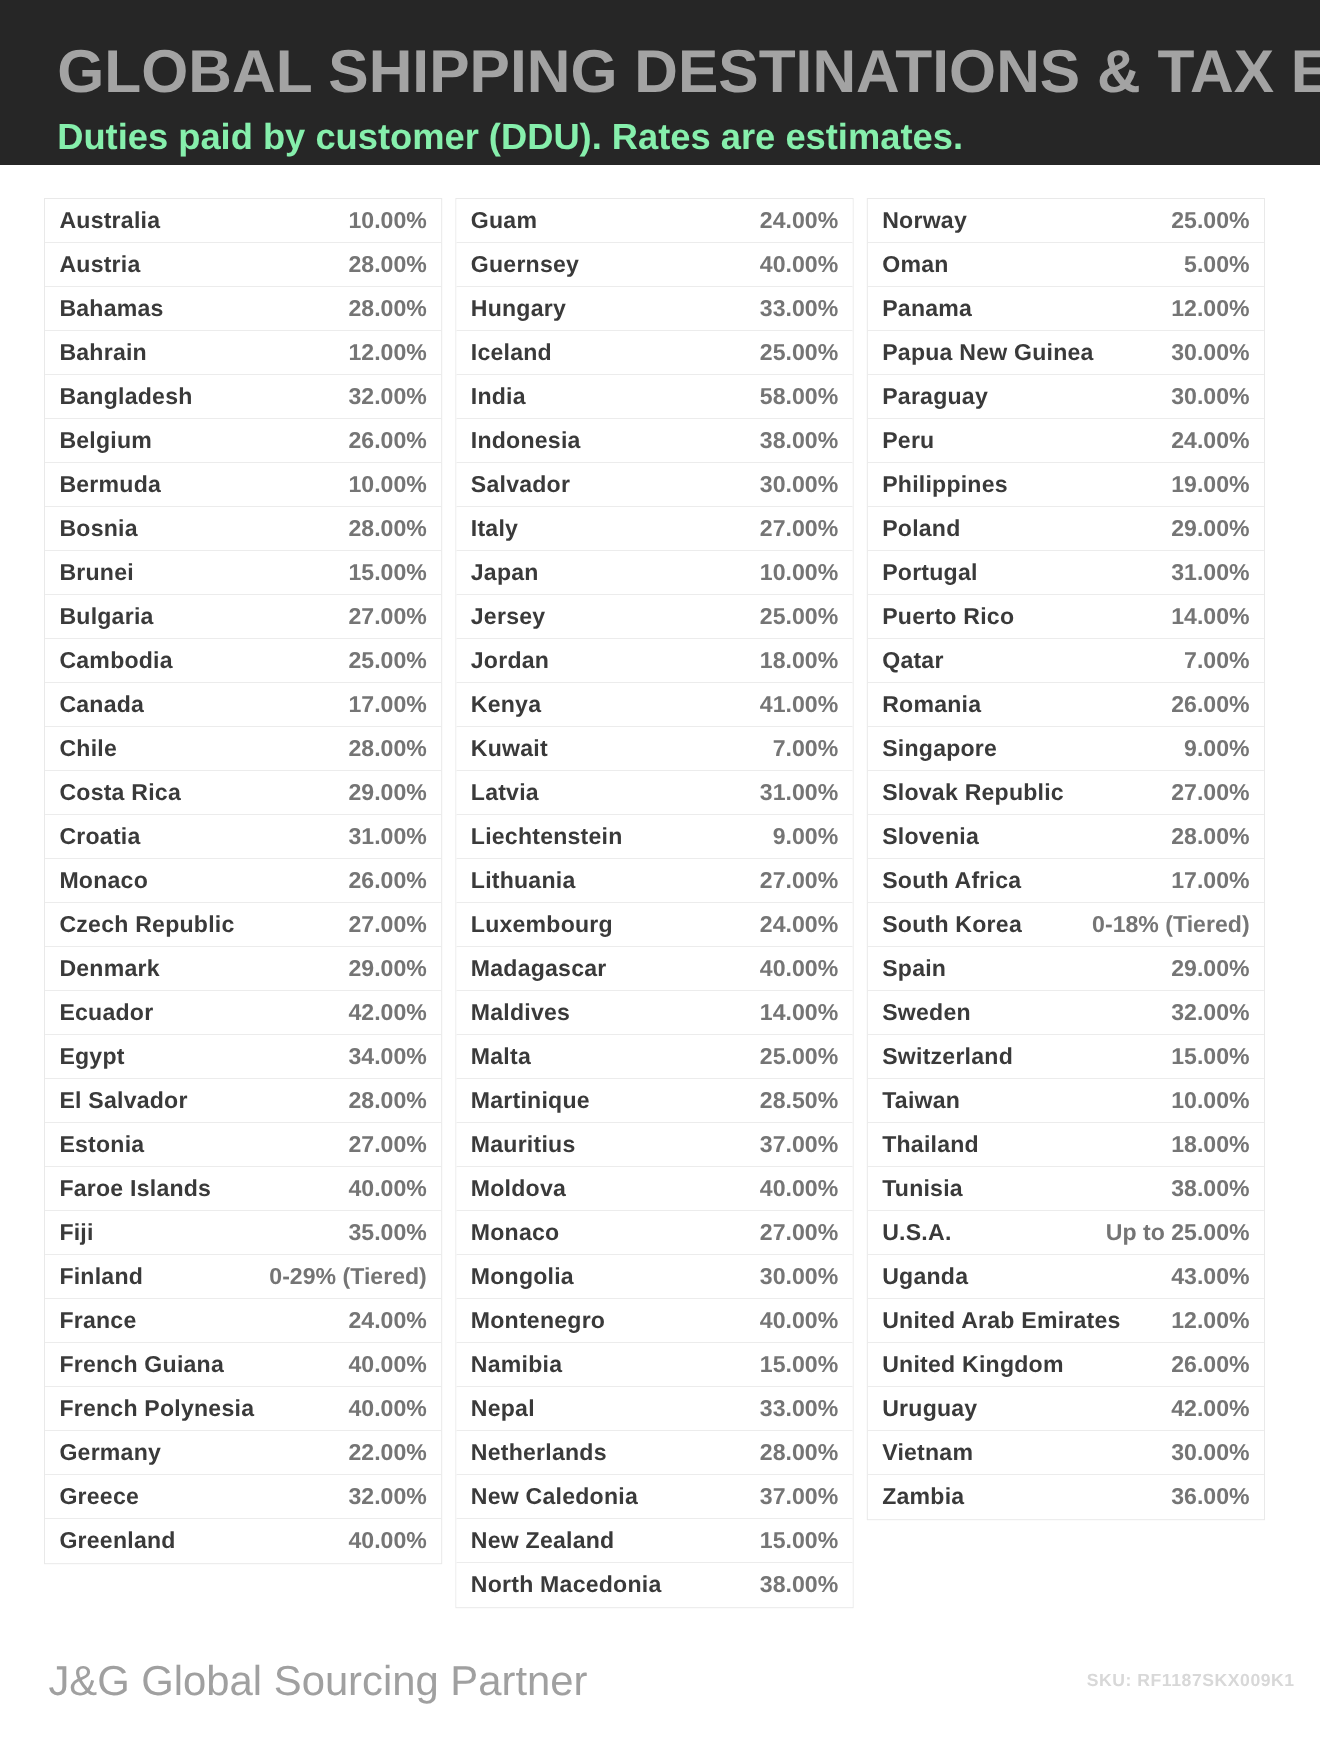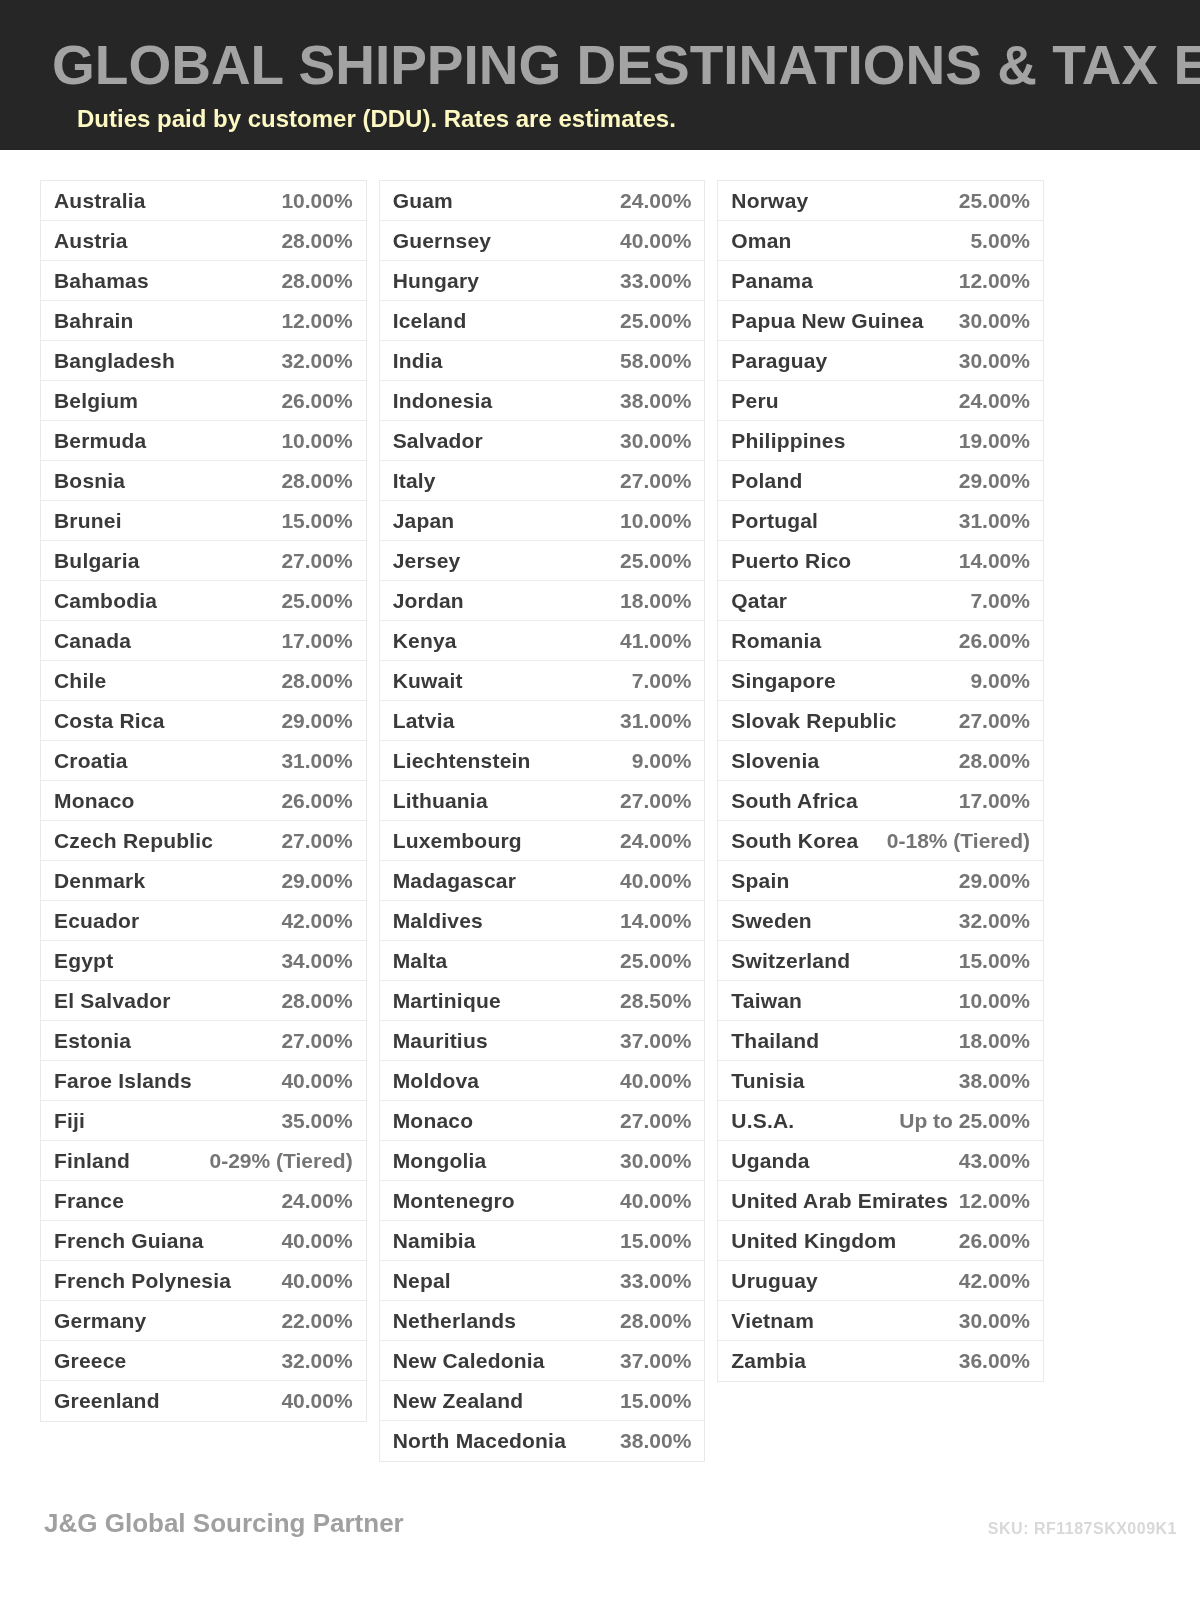--- a/index.html
+++ b/index.html
@@ -18,31 +18,30 @@
   }
   .title {
     color: #a3a3a3;
     font-weight: bold;
     font-size: 55px;
     letter-spacing: 0px;
     white-space: nowrap;
     line-height: 1.1;
   }
   .subtitle {
-    color: #fef9c3;
+    color: #86efac;
     font-weight: bold;
-    font-size: 24px;
+    font-size: 33px;
     margin-top: 9px;
     white-space: nowrap;
-    margin-left: 25px;
   }
   .table-grid {
     position: absolute;
     left: 40px; top: 180px;
-    width: 1004px;
+    width: 1110px;
     display: grid;
     grid-template-columns: 1fr 1fr 1fr;
     column-gap: 12px;
     align-items: start;
   }
   .col {
     border: 1px solid #e9e9e9;
     box-sizing: border-box;
     background: #ffffff;
   }
@@ -67,22 +66,22 @@
   .rate {
     font-weight: bold;
     font-size: 21px;
     color: #757575;
     white-space: nowrap;
     margin-left: 8px;
   }
   .footer-brand {
     position: absolute;
     left: 44px; top: 1508px;
-    font-size: 26px;
-    font-weight: bold;
+    font-size: 38px;
+    font-weight: normal;
     color: #a0a0a0;
     white-space: nowrap;
   }
   .footer-sku {
     position: absolute;
     right: 23px; top: 1520px;
     font-size: 16px;
     font-weight: bold;
     color: #d8d8d8;
     letter-spacing: 0.5px;

